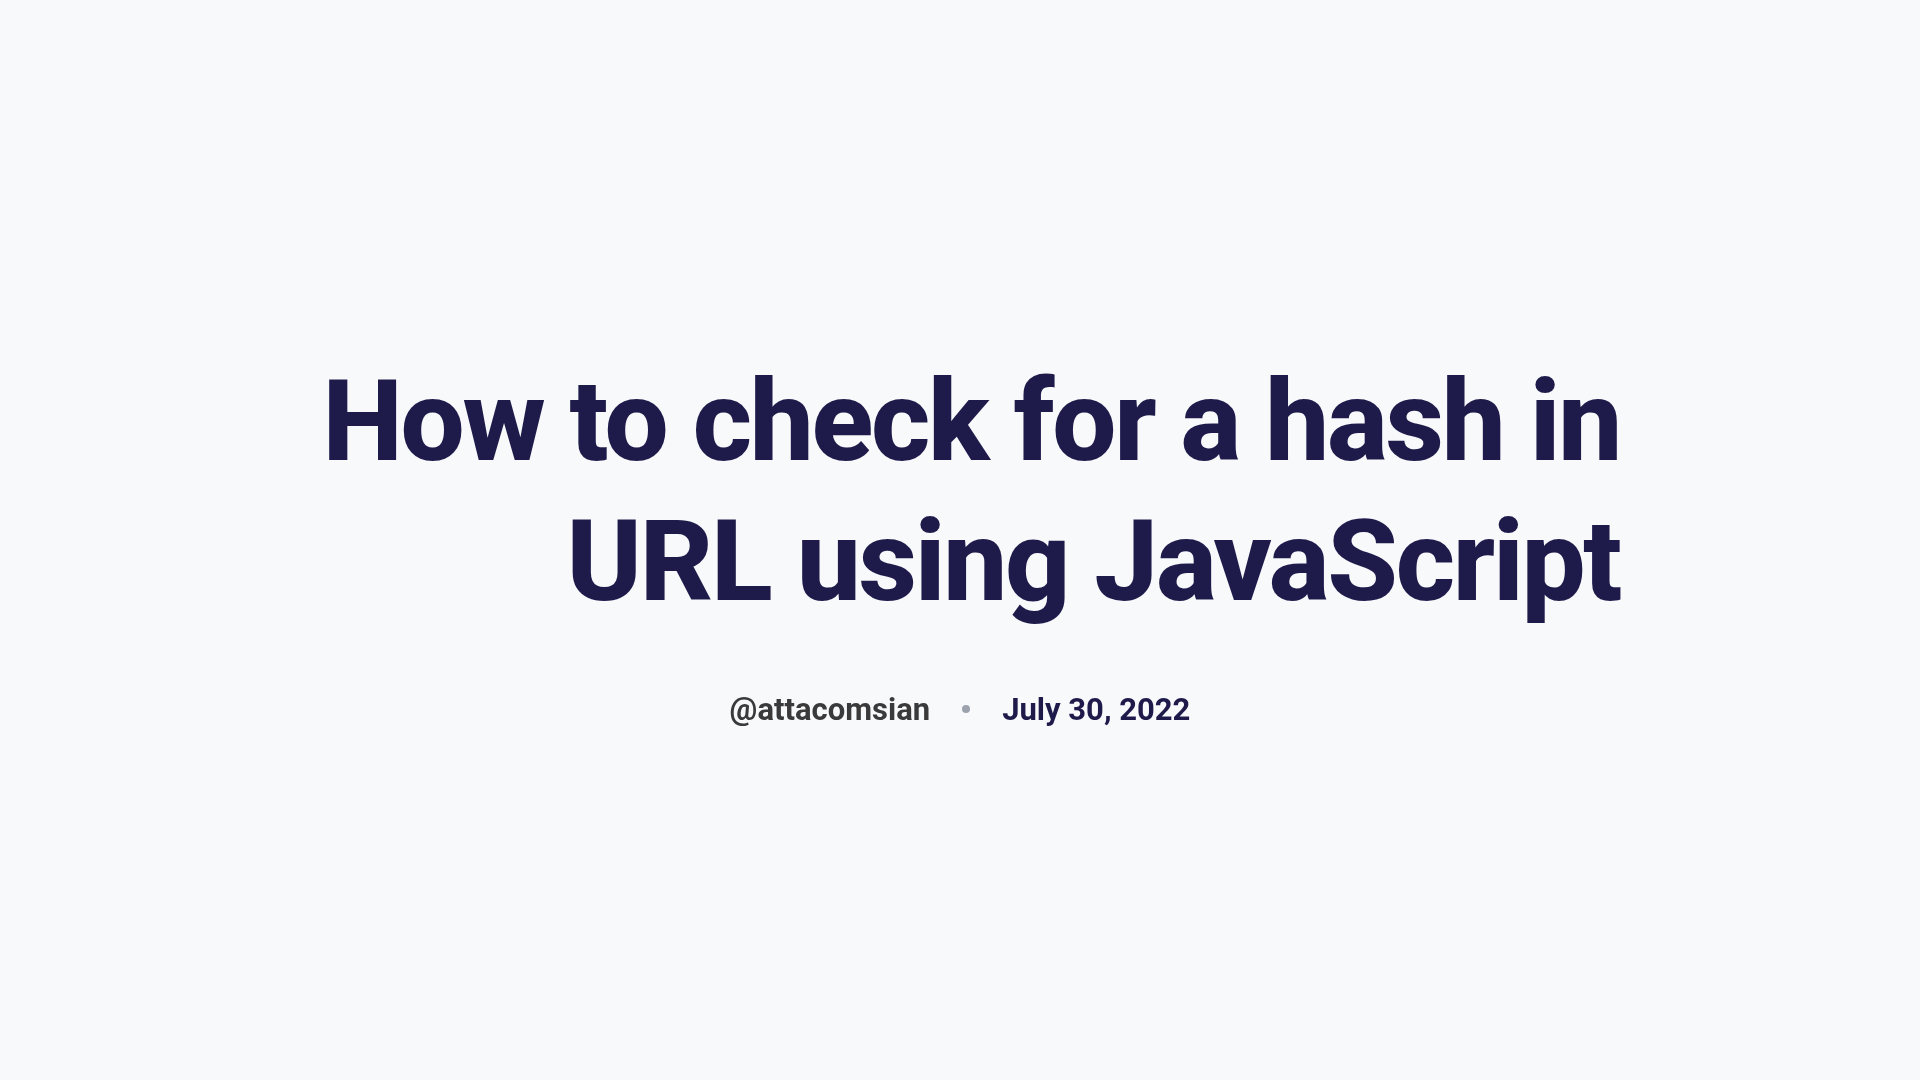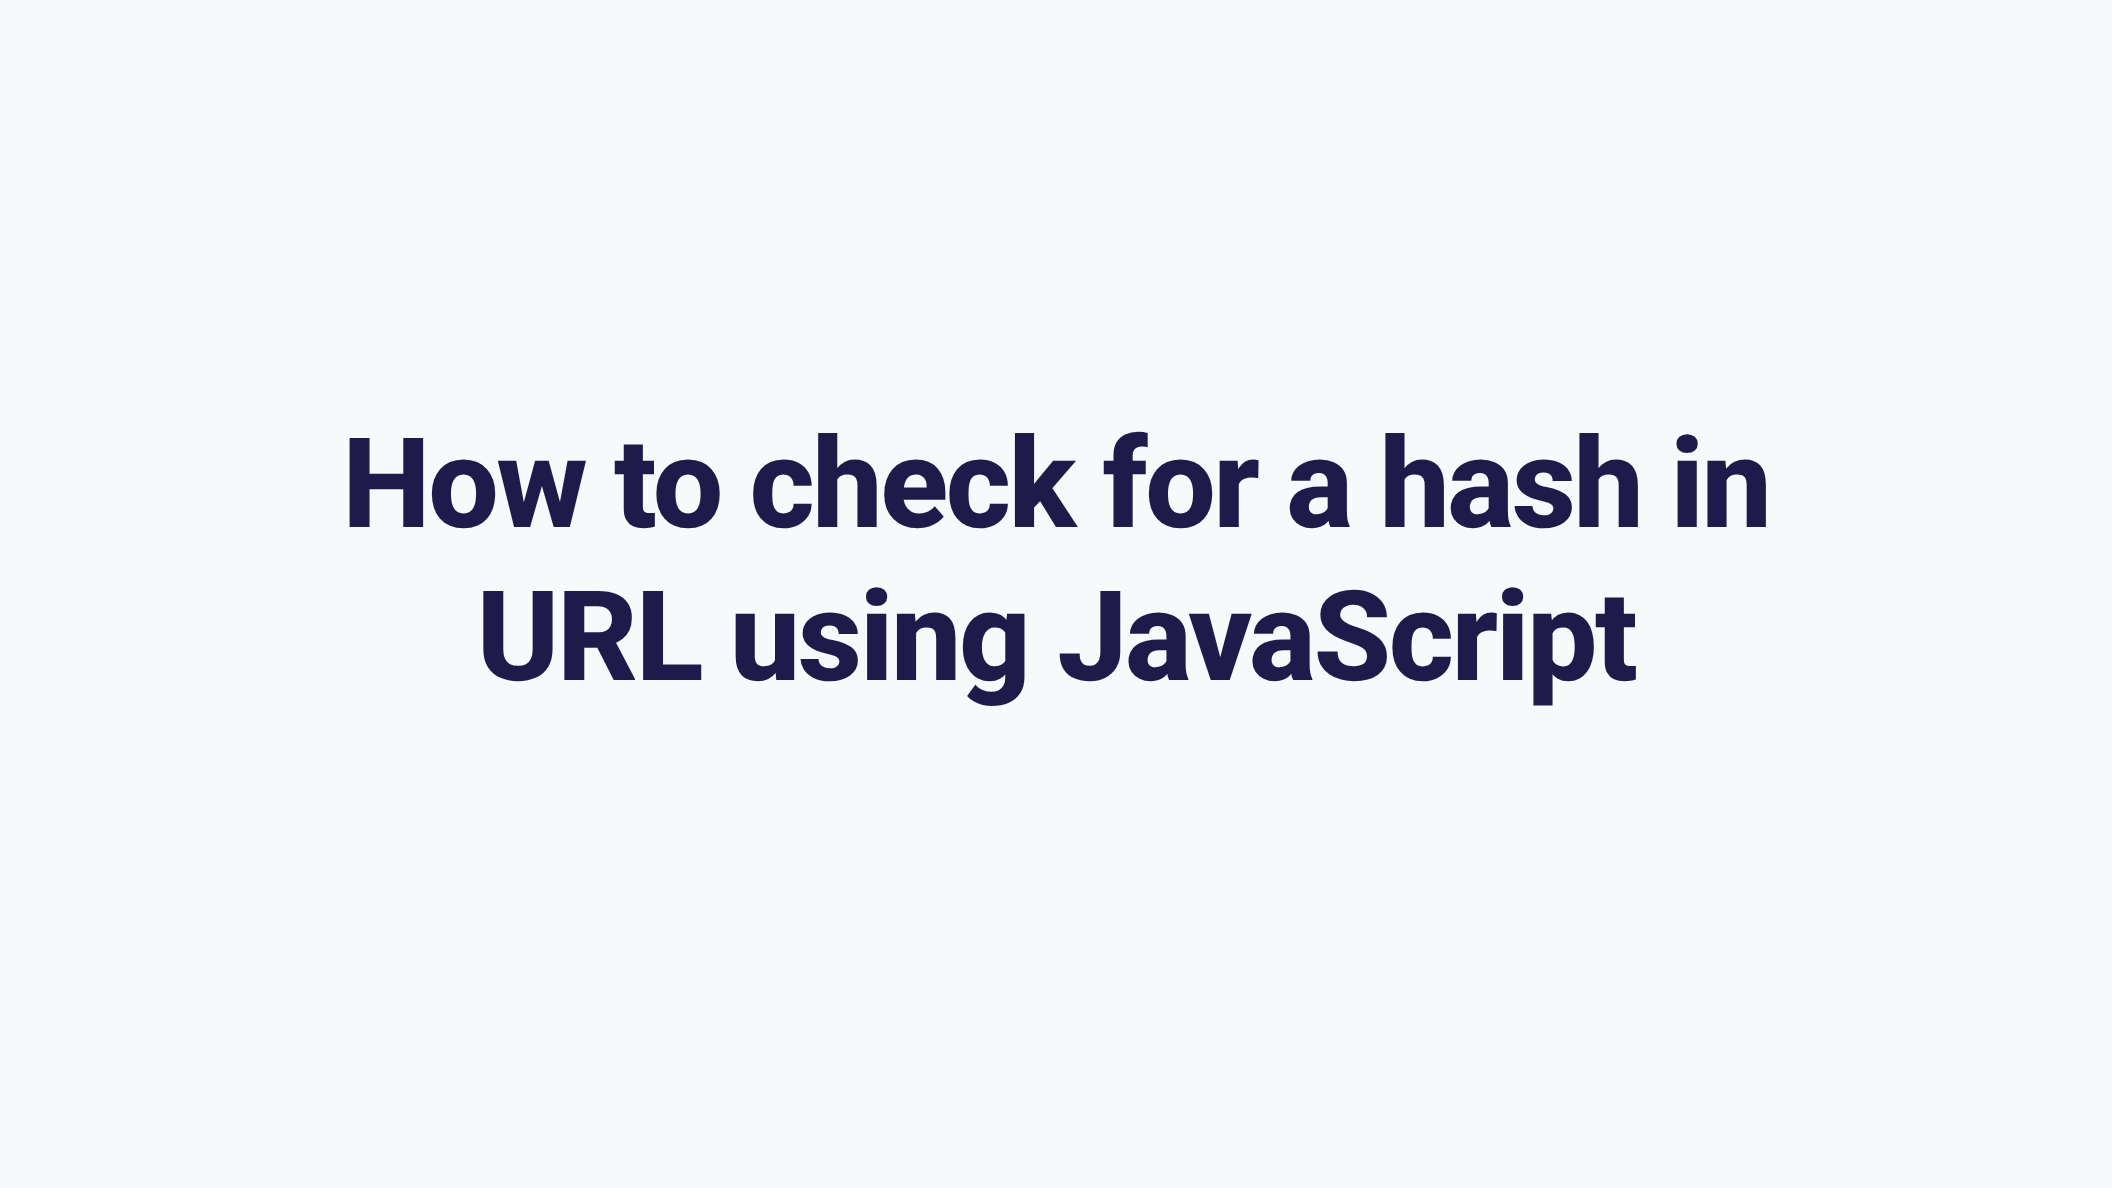--- a/index.html
+++ b/index.html
@@ -14,21 +14,21 @@
       background-color: #f8f9fb;
       display: flex;
       flex-direction: column;
       justify-content: center;
       align-items: center;
       font-family: -apple-system, BlinkMacSystemFont, "Segoe UI", Roboto, "Helvetica Neue", Arial, sans-serif;
       overflow: hidden;
     }
     
     .container {
-      text-align: center;
+      text-align: right;
       max-width: 1400px;
       padding: 0 40px;
     }
     
     .title {
       font-size: 114px;
       font-weight: 800;
       color: #1e1b4b;
       line-height: 1.22;
       letter-spacing: -0.02em;
@@ -57,13 +57,18 @@
     
     .date {
       color: #1e1b4b;
     }
   </style>
 </head>
 <body>
 
 <div class="container">
   <h1 class="title">How to check for a hash in URL using JavaScript</h1>
+  <div class="meta">
+    <span class="author">@attacomsian</span>
+    <span class="separator"></span>
+    <span class="date">July 30, 2022</span>
+  </div>
 </div>
 
 </body></html>

